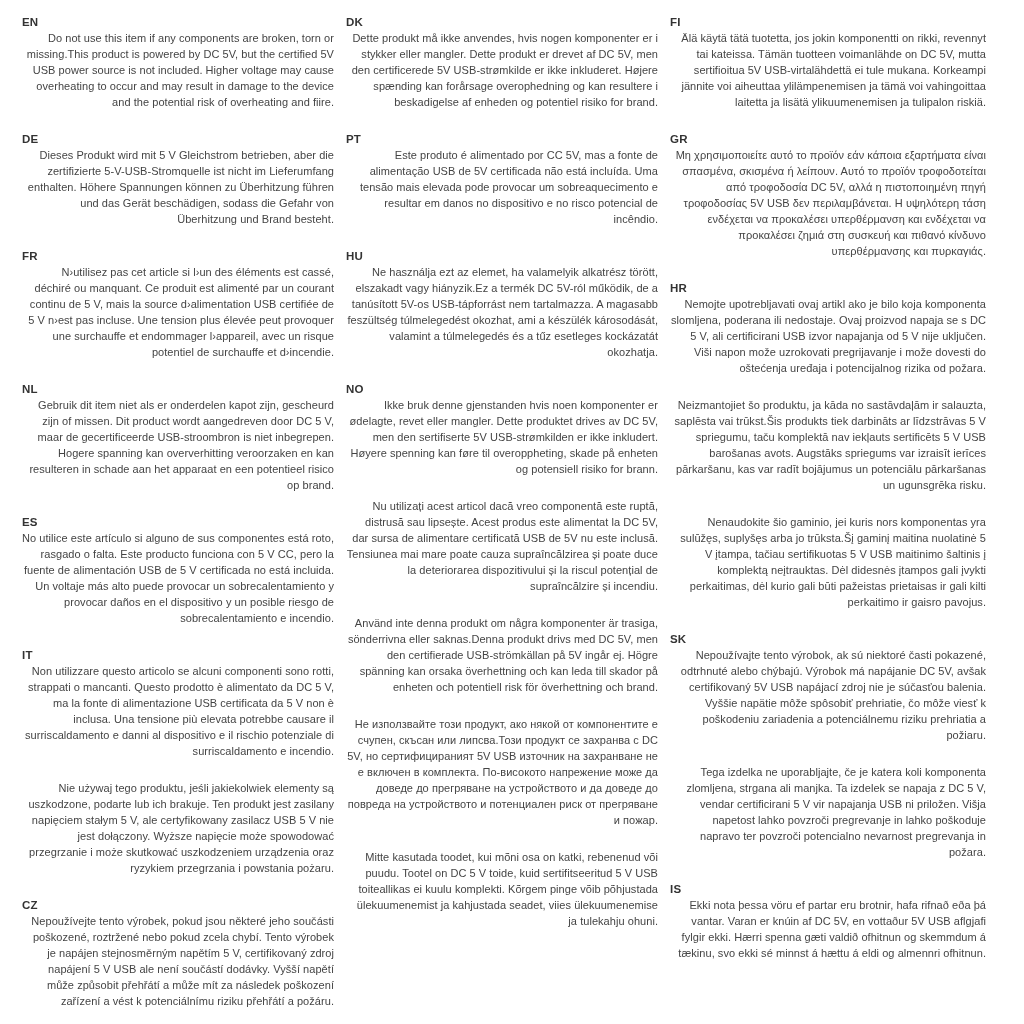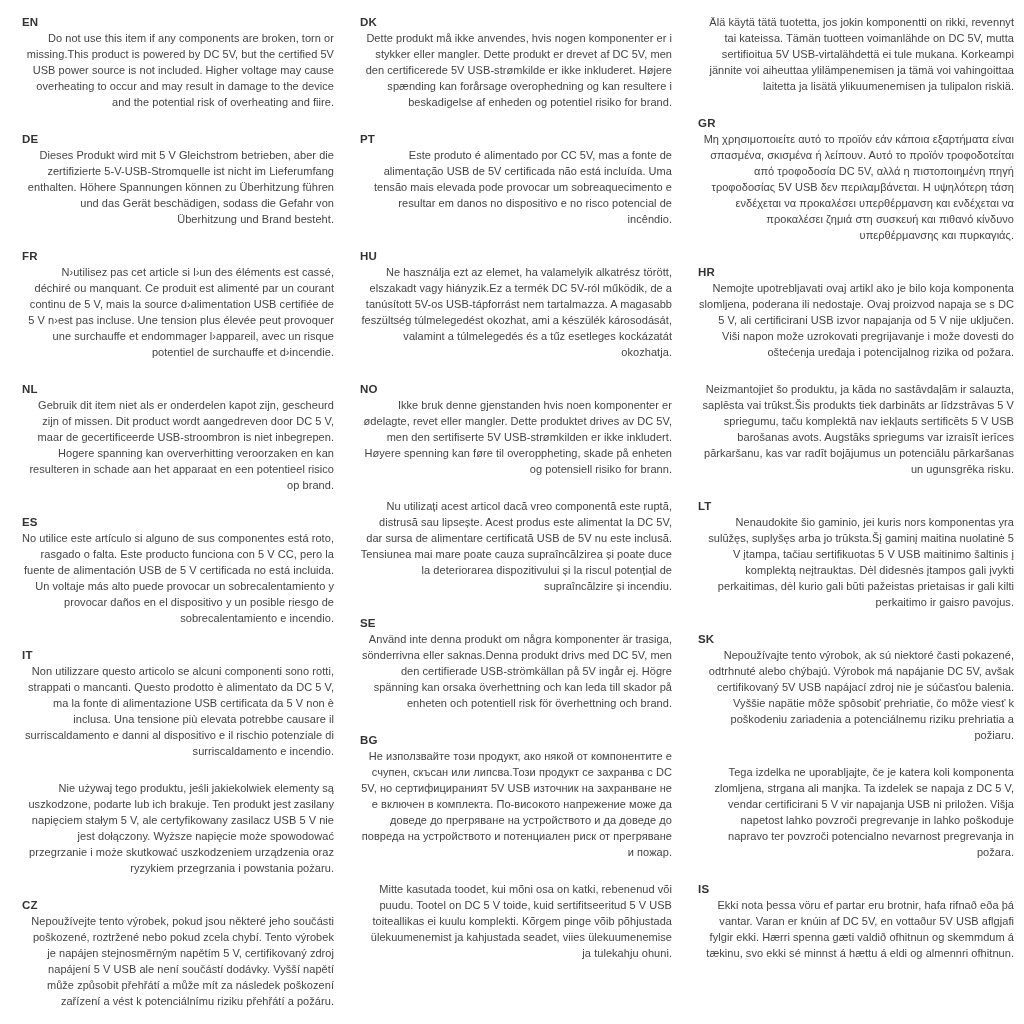--- a/index.html
+++ b/index.html
@@ -9,21 +9,21 @@
     width: 1024px;
     height: 1024px;
     overflow: hidden;
   }
   .page {
     box-sizing: border-box;
     width: 1024px;
     height: 800px;
     padding: 14px 12px 0 22px;
     display: flex;
-    gap: 26px;
+    gap: 12px;
     font-family: "Liberation Sans", "DejaVu Sans", sans-serif;
     color: #3d3d3d;
   }
   .col {
     width: 312px;
     flex: 0 0 312px;
   }
   .col-3 { flex: 0 0 316px; width: 316px; }
   .sec {
     margin: 0 0 21px 0;
@@ -96,49 +96,47 @@
       <div class="sec-text">Ne használja ezt az elemet, ha valamelyik alkatrész törött, elszakadt vagy hiányzik.Ez a termék DC 5V-ról működik, de a tanúsított 5V-os USB-tápforrást nem tartalmazza. A magasabb feszültség túlmelegedést okozhat, ami a készülék károsodását, valamint a túlmelegedés és a tűz esetleges kockázatát okozhatja.</div>
     </div>
     <div class="sec">
       <div class="sec-code">NO</div>
       <div class="sec-text">Ikke bruk denne gjenstanden hvis noen komponenter er ødelagte, revet eller mangler. Dette produktet drives av DC 5V, men den sertifiserte 5V USB-strømkilden er ikke inkludert. Høyere spenning kan føre til overoppheting, skade på enheten og potensiell risiko for brann.</div>
     </div>
     <div class="sec">
       <div class="sec-text">Nu utilizați acest articol dacă vreo componentă este ruptă, distrusă sau lipsește. Acest produs este alimentat la DC 5V, dar sursa de alimentare certificată USB de 5V nu este inclusă. Tensiunea mai mare poate cauza supraîncălzirea și poate duce la deteriorarea dispozitivului și la riscul potențial de supraîncălzire și incendiu.</div>
     </div>
     <div class="sec">
-      <div class="sec-code">SE</div>
       <div class="sec-text">Använd inte denna produkt om några komponenter är trasiga, sönderrivna eller saknas.Denna produkt drivs med DC 5V, men den certifierade USB-strömkällan på 5V ingår ej. Högre spänning kan orsaka överhettning och kan leda till skador på enheten och potentiell risk för överhettning och brand.</div>
     </div>
     <div class="sec">
-      <div class="sec-code">BG</div>
       <div class="sec-text">Не използвайте този продукт, ако някой от компонентите е счупен, скъсан или липсва.Този продукт се захранва с DC 5V, но сертифицираният 5V USB източник на захранване не е включен в комплекта. По-високото напрежение може да доведе до прегряване на устройството и да доведе до повреда на устройството и потенциален риск от прегряване и пожар.</div>
     </div>
     <div class="sec">
       <div class="sec-text">Mitte kasutada toodet, kui mõni osa on katki, rebenenud või puudu. Tootel on DC 5 V toide, kuid sertifitseeritud 5 V USB toiteallikas ei kuulu komplekti. Kõrgem pinge võib põhjustada ülekuumenemist ja kahjustada seadet, viies ülekuumenemise ja tulekahju ohuni.</div>
     </div>
   </div>
 
   <div class="col col-3">
     <div class="sec">
+      <div class="sec-code">FI</div>
       <div class="sec-text">Älä käytä tätä tuotetta, jos jokin komponentti on rikki, revennyt tai kateissa. Tämän tuotteen voimanlähde on DC 5V, mutta sertifioitua 5V USB-virtalähdettä ei tule mukana. Korkeampi jännite voi aiheuttaa ylilämpenemisen ja tämä voi vahingoittaa laitetta ja lisätä ylikuumenemisen ja tulipalon riskiä.</div>
     </div>
     <div class="sec">
       <div class="sec-code">GR</div>
       <div class="sec-text">Μη χρησιμοποιείτε αυτό το προϊόν εάν κάποια εξαρτήματα είναι σπασμένα, σκισμένα ή λείπουν. Αυτό το προϊόν τροφοδοτείται από τροφοδοσία DC 5V, αλλά η πιστοποιημένη πηγή τροφοδοσίας 5V USB δεν περιλαμβάνεται. Η υψηλότερη τάση ενδέχεται να προκαλέσει υπερθέρμανση και ενδέχεται να προκαλέσει ζημιά στη συσκευή και πιθανό κίνδυνο υπερθέρμανσης και πυρκαγιάς.</div>
     </div>
     <div class="sec">
       <div class="sec-code">HR</div>
       <div class="sec-text">Nemojte upotrebljavati ovaj artikl ako je bilo koja komponenta slomljena, poderana ili nedostaje. Ovaj proizvod napaja se s DC 5 V, ali certificirani USB izvor napajanja od 5 V nije uključen. Viši napon može uzrokovati pregrijavanje i može dovesti do oštećenja uređaja i potencijalnog rizika od požara.</div>
     </div>
     <div class="sec">
       <div class="sec-text">Neizmantojiet šo produktu, ja kāda no sastāvdaļām ir salauzta, saplēsta vai trūkst.Šis produkts tiek darbināts ar līdzstrāvas 5 V spriegumu, taču komplektā nav iekļauts sertificēts 5 V USB barošanas avots. Augstāks spriegums var izraisīt ierīces pārkaršanu, kas var radīt bojājumus un potenciālu pārkaršanas un ugunsgrēka risku.</div>
     </div>
     <div class="sec">
-      <div class="sec-code">LT</div>
       <div class="sec-text">Nenaudokite šio gaminio, jei kuris nors komponentas yra sulūžęs, suplyšęs arba jo trūksta.Šį gaminį maitina nuolatinė 5 V įtampa, tačiau sertifikuotas 5 V USB maitinimo šaltinis į komplektą neįtrauktas. Dėl didesnės įtampos gali įvykti perkaitimas, dėl kurio gali būti pažeistas prietaisas ir gali kilti perkaitimo ir gaisro pavojus.</div>
     </div>
     <div class="sec">
       <div class="sec-code">SK</div>
       <div class="sec-text">Nepoužívajte tento výrobok, ak sú niektoré časti pokazené, odtrhnuté alebo chýbajú. Výrobok má napájanie DC 5V, avšak certifikovaný 5V USB napájací zdroj nie je súčasťou balenia. Vyššie napätie môže spôsobiť prehriatie, čo môže viesť k poškodeniu zariadenia a potenciálnemu riziku prehriatia a požiaru.</div>
     </div>
     <div class="sec">
       <div class="sec-text">Tega izdelka ne uporabljajte, če je katera koli komponenta zlomljena, strgana ali manjka. Ta izdelek se napaja z DC 5 V, vendar certificirani 5 V vir napajanja USB ni priložen. Višja napetost lahko povzroči pregrevanje in lahko poškoduje napravo ter povzroči potencialno nevarnost pregrevanja in požara.</div>
     </div>
     <div class="sec">

